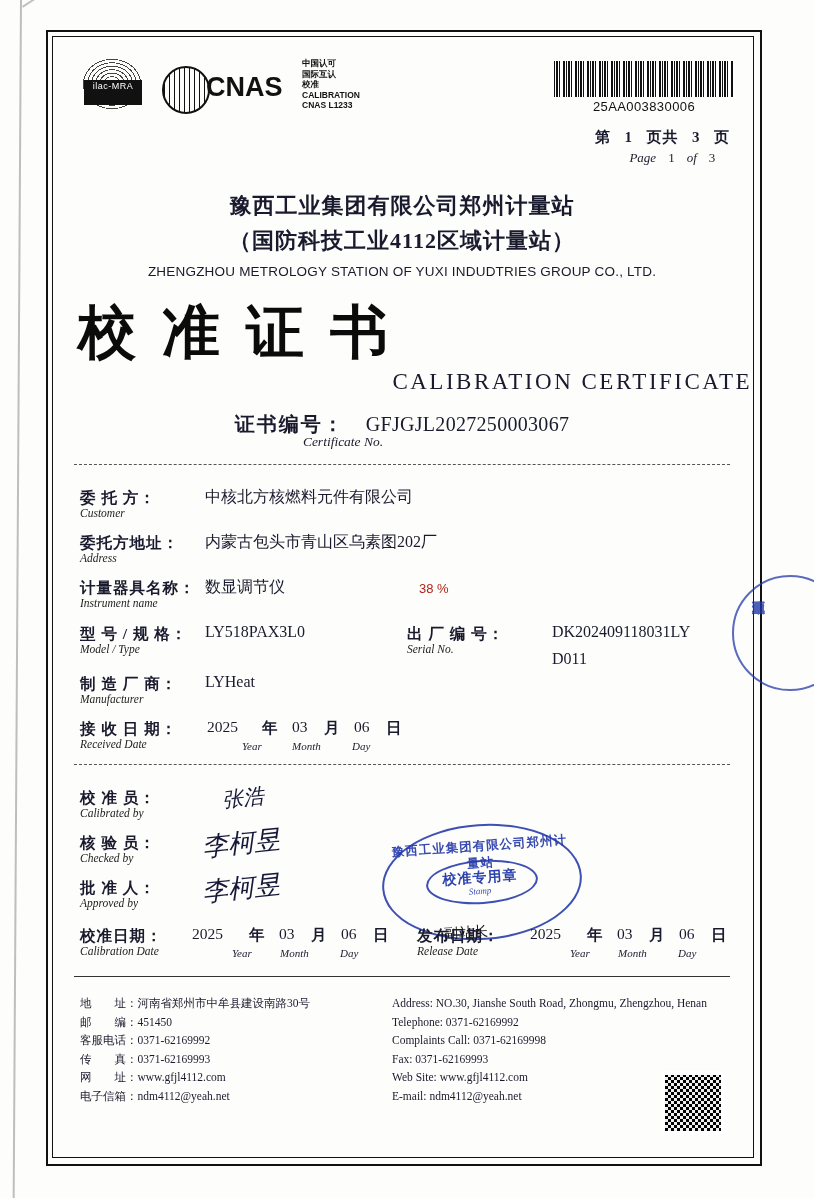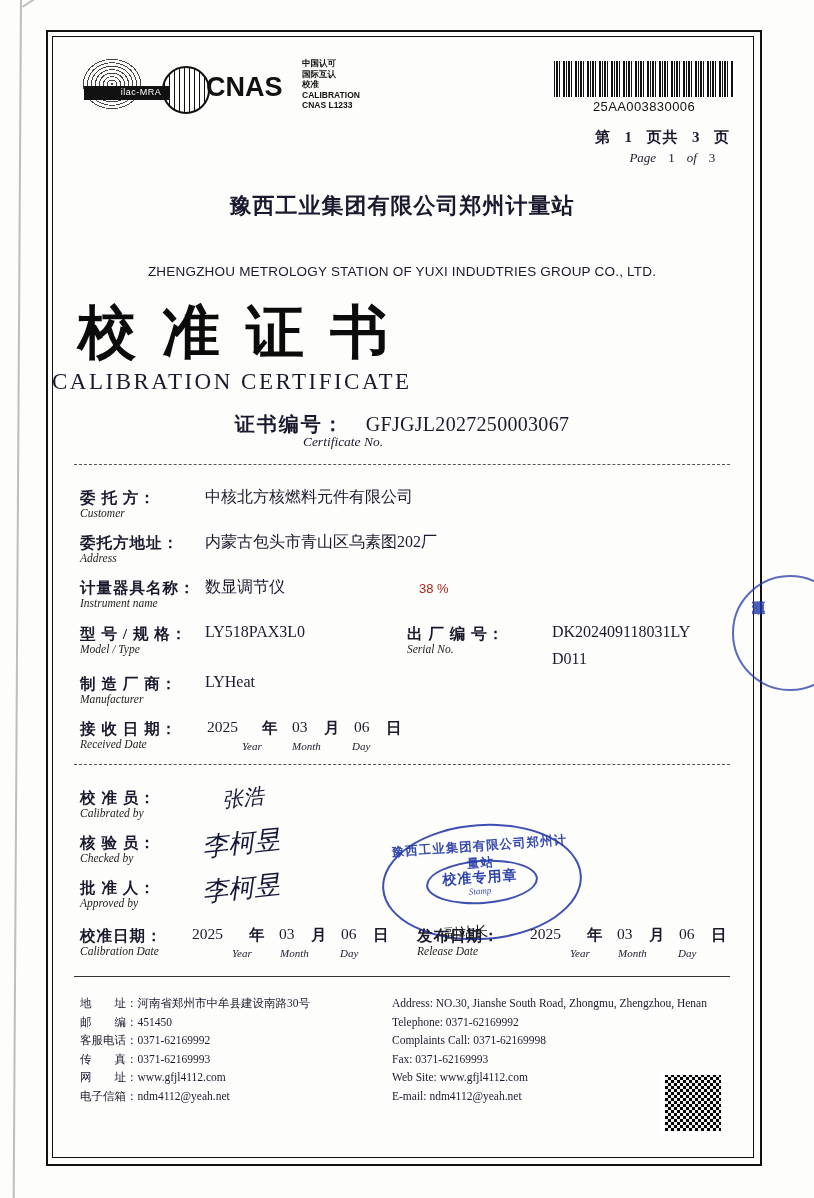--- a/index.html
+++ b/index.html
@@ -78,30 +78,29 @@
     position: absolute;
     left: 0; top: 0;
     width: 60px; height: 52px;
     border-radius: 50%;
     background:
       repeating-radial-gradient(ellipse at 50% 50%, #222 0 1px, transparent 1px 4px);
     opacity: .85;
   }
   .ilac-logo .bar {
     position: absolute;
-    left: 2px; top: 28px;
-    width: 58px; height: 14px;
+    left: 2px; top: 22px;
+    width: 58px; height: 25px;
     background: #111;
     color: #fff;
     font-size: 9px;
     letter-spacing: .5px;
     text-align: center;
     line-height: 13px;
     font-family: "Liberation Sans", sans-serif;
-    padding-left: 28px;
   }
 
   .cnas-logo {
     position: absolute;
     left: 110px; top: 30px;
     width: 120px; height: 44px;
   }
   .cnas-logo .circ {
     position: absolute;
     left: 0; top: 0;
@@ -206,21 +205,21 @@
     font-weight: bold;
     letter-spacing: 26px;
     text-indent: 26px;
     font-family: "DejaVu Serif", serif;
     color: #0b0b0b;
   }
   .big-title-en {
     position: absolute;
     left: 0; top: 333px;
     width: 700px;
-    text-align: left;
+    text-align: right;
     font-size: 23px;
     letter-spacing: 2.5px;
     font-family: "Liberation Serif", serif;
   }
 
   .certno-row {
     position: absolute;
     left: 0; top: 375px;
     width: 700px;
     text-align: center;
@@ -458,20 +457,21 @@
       <span>页</span>
     </div>
     <div class="pageno-en">
       <span>Page</span>
       <span class="n">1</span>
       <span>of</span>
       <span class="n">3</span>
     </div>
 
     <div class="org-cn1">豫西工业集团有限公司郑州计量站</div>
+    <div class="org-cn2">（国防科技工业4112区域计量站）</div>
     <div class="org-en">ZHENGZHOU METROLOGY STATION OF YUXI INDUDTRIES GROUP CO., LTD.</div>
 
     <div class="big-title">校准证书</div>
     <div class="big-title-en">CALIBRATION CERTIFICATE</div>
 
     <div class="certno-row">
       <span class="lbl">证书编号：</span>
       <span class="val">GFJGJL2027250003067</span>
     </div>
     <div class="certno-en">Certificate No.</div>

